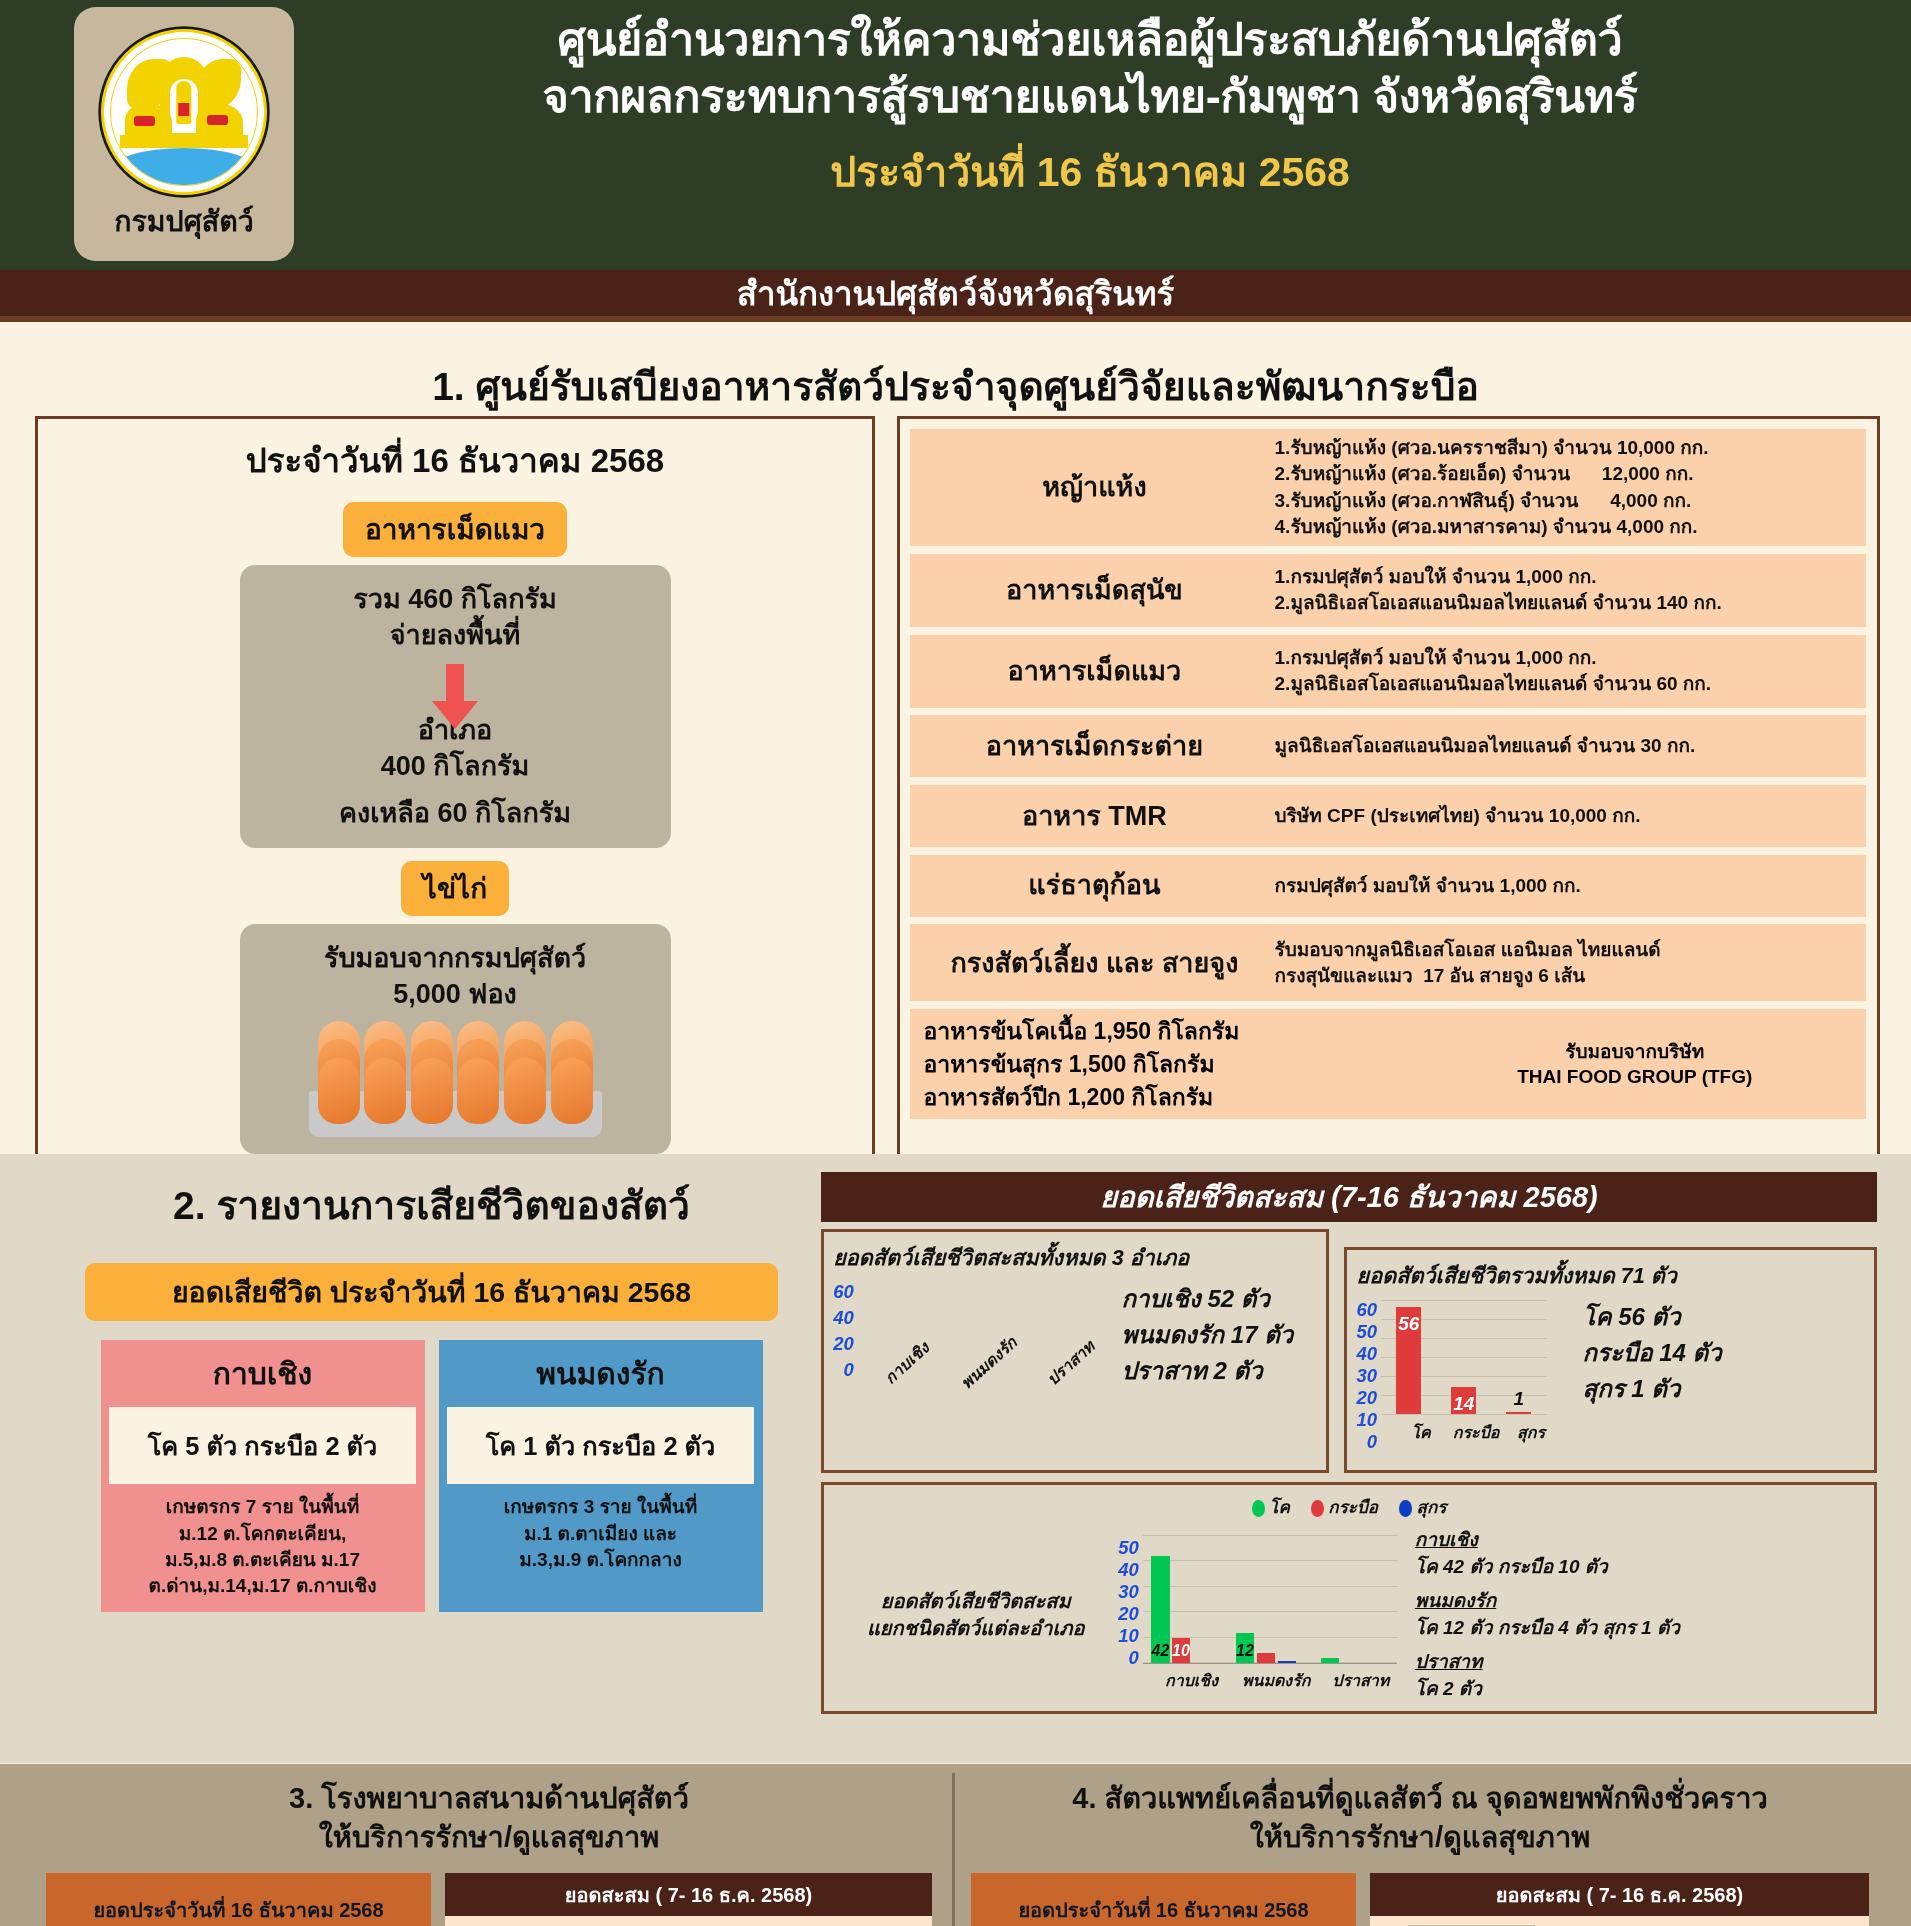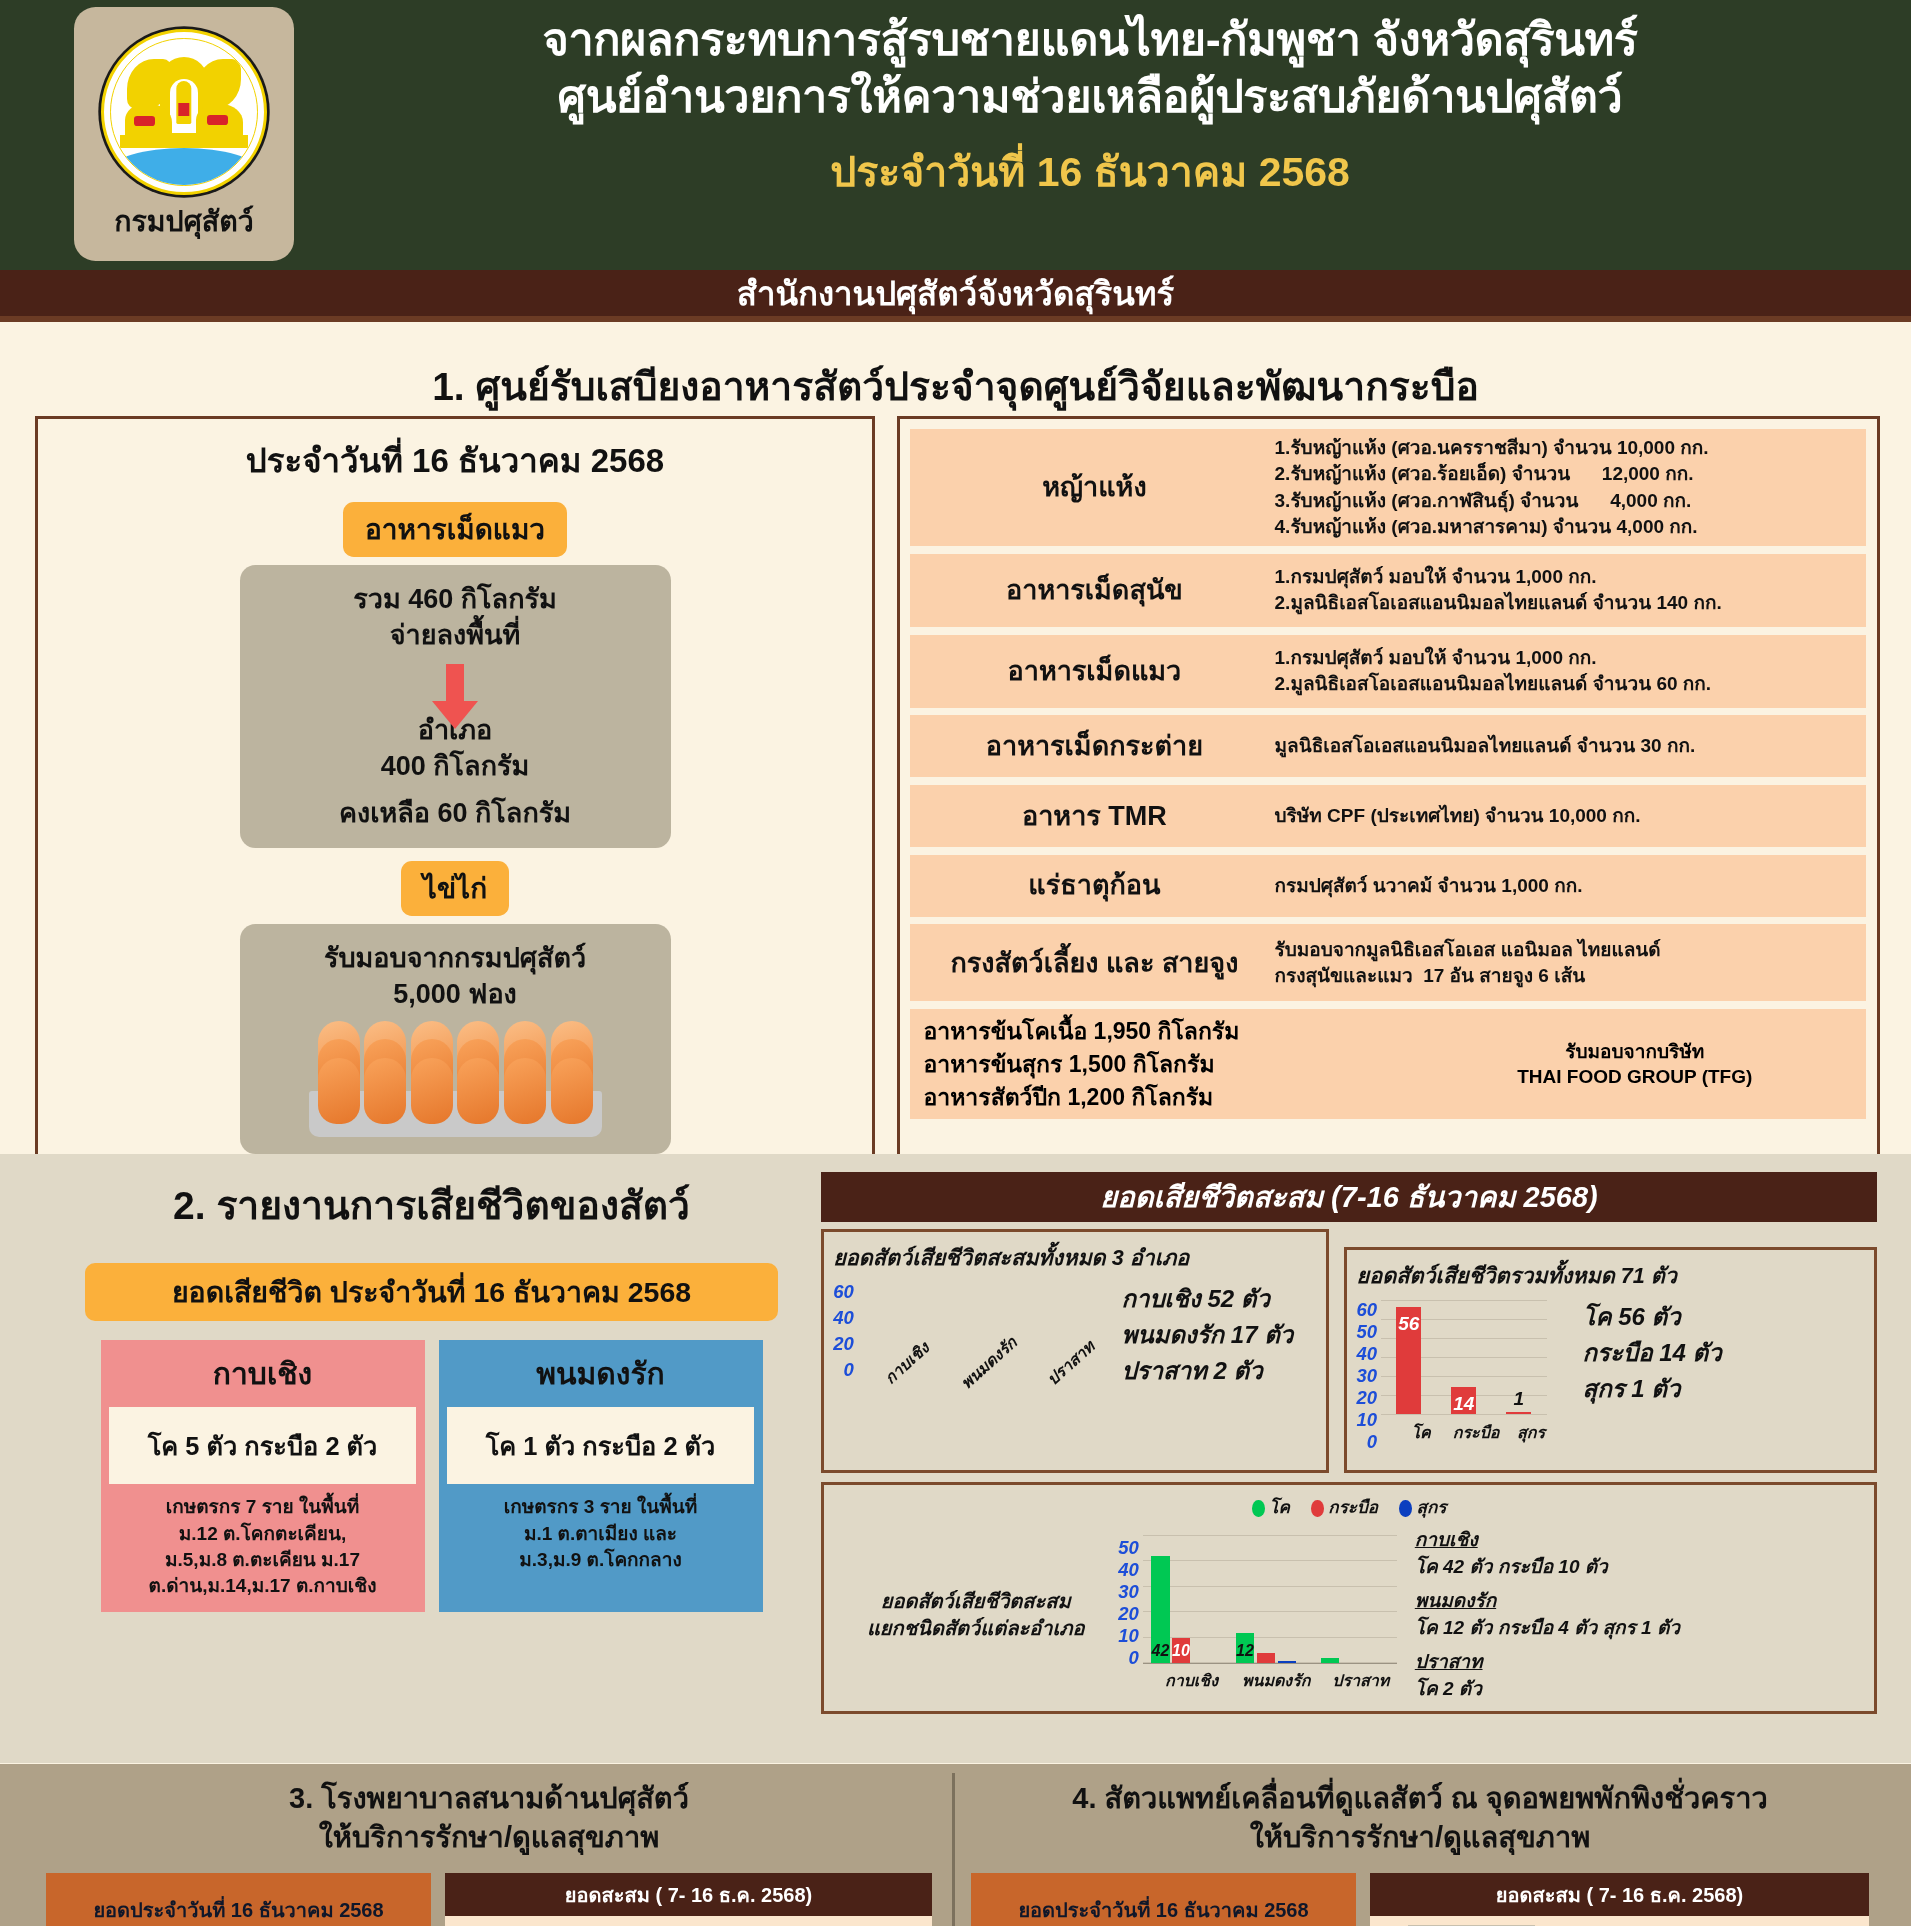--- a/index.html
+++ b/index.html
@@ -211,22 +211,22 @@
             <div class="seal-ox"></div>
             <div class="seal-horse"></div>
             <div class="seal-band"></div>
             <div class="seal-water"></div>
           </div>
         </div>
         <div class="seal-caption">กรมปศุสัตว์</div>
       </div>
     </div>
     <div class="header-text">
+      <div class="h-title">ศูนย์อำนวยการให้ความช่วยเหลือผู้ประสบภัยด้านปศุสัตว์</div>
       <div class="h-title">จากผลกระทบการสู้รบชายแดนไทย-กัมพูชา จังหวัดสุรินทร์</div>
-      <div class="h-title">ศูนย์อำนวยการให้ความช่วยเหลือผู้ประสบภัยด้านปศุสัตว์</div>
       <div class="h-date">ประจำวันที่ 16 ธันวาคม 2568</div>
     </div>
   </div>
 
   <div class="subbar">
     <span>สำนักงานปศุสัตว์จังหวัดสุรินทร์</span>
   </div>
   <div class="subbar-edge"></div>
 
   <div class="sec1">
@@ -319,21 +319,21 @@
         <div class="feed-row" style="min-height:62px">
           <div class="feed-name">อาหาร TMR</div>
           <div class="feed-detail">
             <div class="dl">บริษัท CPF (ประเทศไทย) จำนวน 10,000 กก.</div>
           </div>
         </div>
 
         <div class="feed-row" style="min-height:62px">
           <div class="feed-name">แร่ธาตุก้อน</div>
           <div class="feed-detail">
-            <div class="dl">กรมปศุสัตว์ นวาคม้ จำนวน 1,000 กก.</div>
+            <div class="dl">กรมปศุสัตว์ มอบให้ จำนวน 1,000 กก.</div>
           </div>
         </div>
 
         <div class="feed-row" style="min-height:77px">
           <div class="feed-name">กรงสัตว์เลี้ยง และ สายจูง</div>
           <div class="feed-detail">
             <div class="dl">รับมอบจากมูลนิธิเอสโอเอส แอนิมอล ไทยแลนด์</div>
             <div class="dl">กรงสุนัขและแมว  17 อัน สายจูง 6 เส้น</div>
           </div>
         </div>

